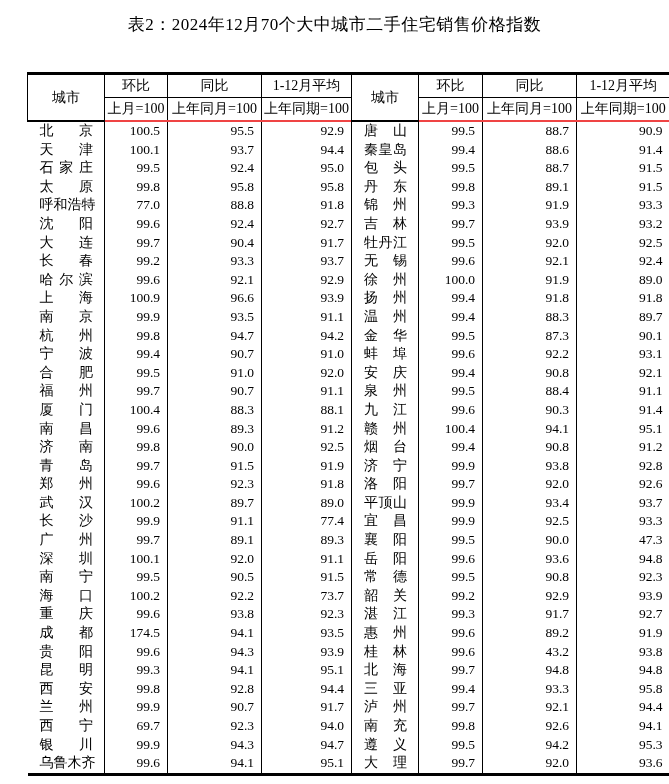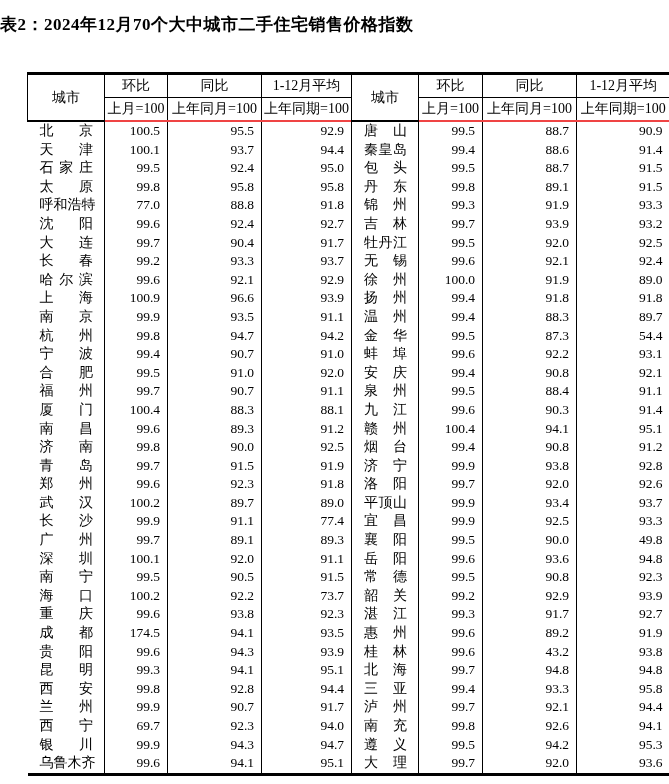--- a/index.html
+++ b/index.html
@@ -12,22 +12,22 @@
     font-family: "Liberation Serif", "DejaVu Serif", serif;
     color: #000000;
   }
   .page {
     position: relative;
     width: 669px;
     height: 784px;
     background: #ffffff;
   }
   .title {
-    text-align: left;
-    font-weight: bold;
+    text-align: center;
+    font-weight: normal;
     font-size: 17px;
     padding-top: 13px;
     letter-spacing: 0.5px;
   }
   table.idx {
     border-collapse: collapse;
     table-layout: fixed;
     position: absolute;
     left: 27px;
     top: 72px;
@@ -215,21 +215,21 @@
           <td class="num">89.7</td>
         </tr>
         <tr>
           <td class="city">杭州</td>
           <td class="num">99.8</td>
           <td class="num">94.7</td>
           <td class="num">94.2</td>
           <td class="city">金华</td>
           <td class="num">99.5</td>
           <td class="num">87.3</td>
-          <td class="num">54.4</td>
+          <td class="num">90.1</td>
         </tr>
         <tr>
           <td class="city">宁波</td>
           <td class="num">99.4</td>
           <td class="num">90.7</td>
           <td class="num">91.0</td>
           <td class="city">蚌埠</td>
           <td class="num">99.6</td>
           <td class="num">92.2</td>
           <td class="num">93.1</td>
@@ -325,21 +325,21 @@
           <td class="num">93.3</td>
         </tr>
         <tr>
           <td class="city">广州</td>
           <td class="num">99.7</td>
           <td class="num">89.1</td>
           <td class="num">89.3</td>
           <td class="city">襄阳</td>
           <td class="num">99.5</td>
           <td class="num">90.0</td>
-          <td class="num">49.8</td>
+          <td class="num">47.3</td>
         </tr>
         <tr>
           <td class="city">深圳</td>
           <td class="num">100.1</td>
           <td class="num">92.0</td>
           <td class="num">91.1</td>
           <td class="city">岳阳</td>
           <td class="num">99.6</td>
           <td class="num">93.6</td>
           <td class="num">94.8</td>

